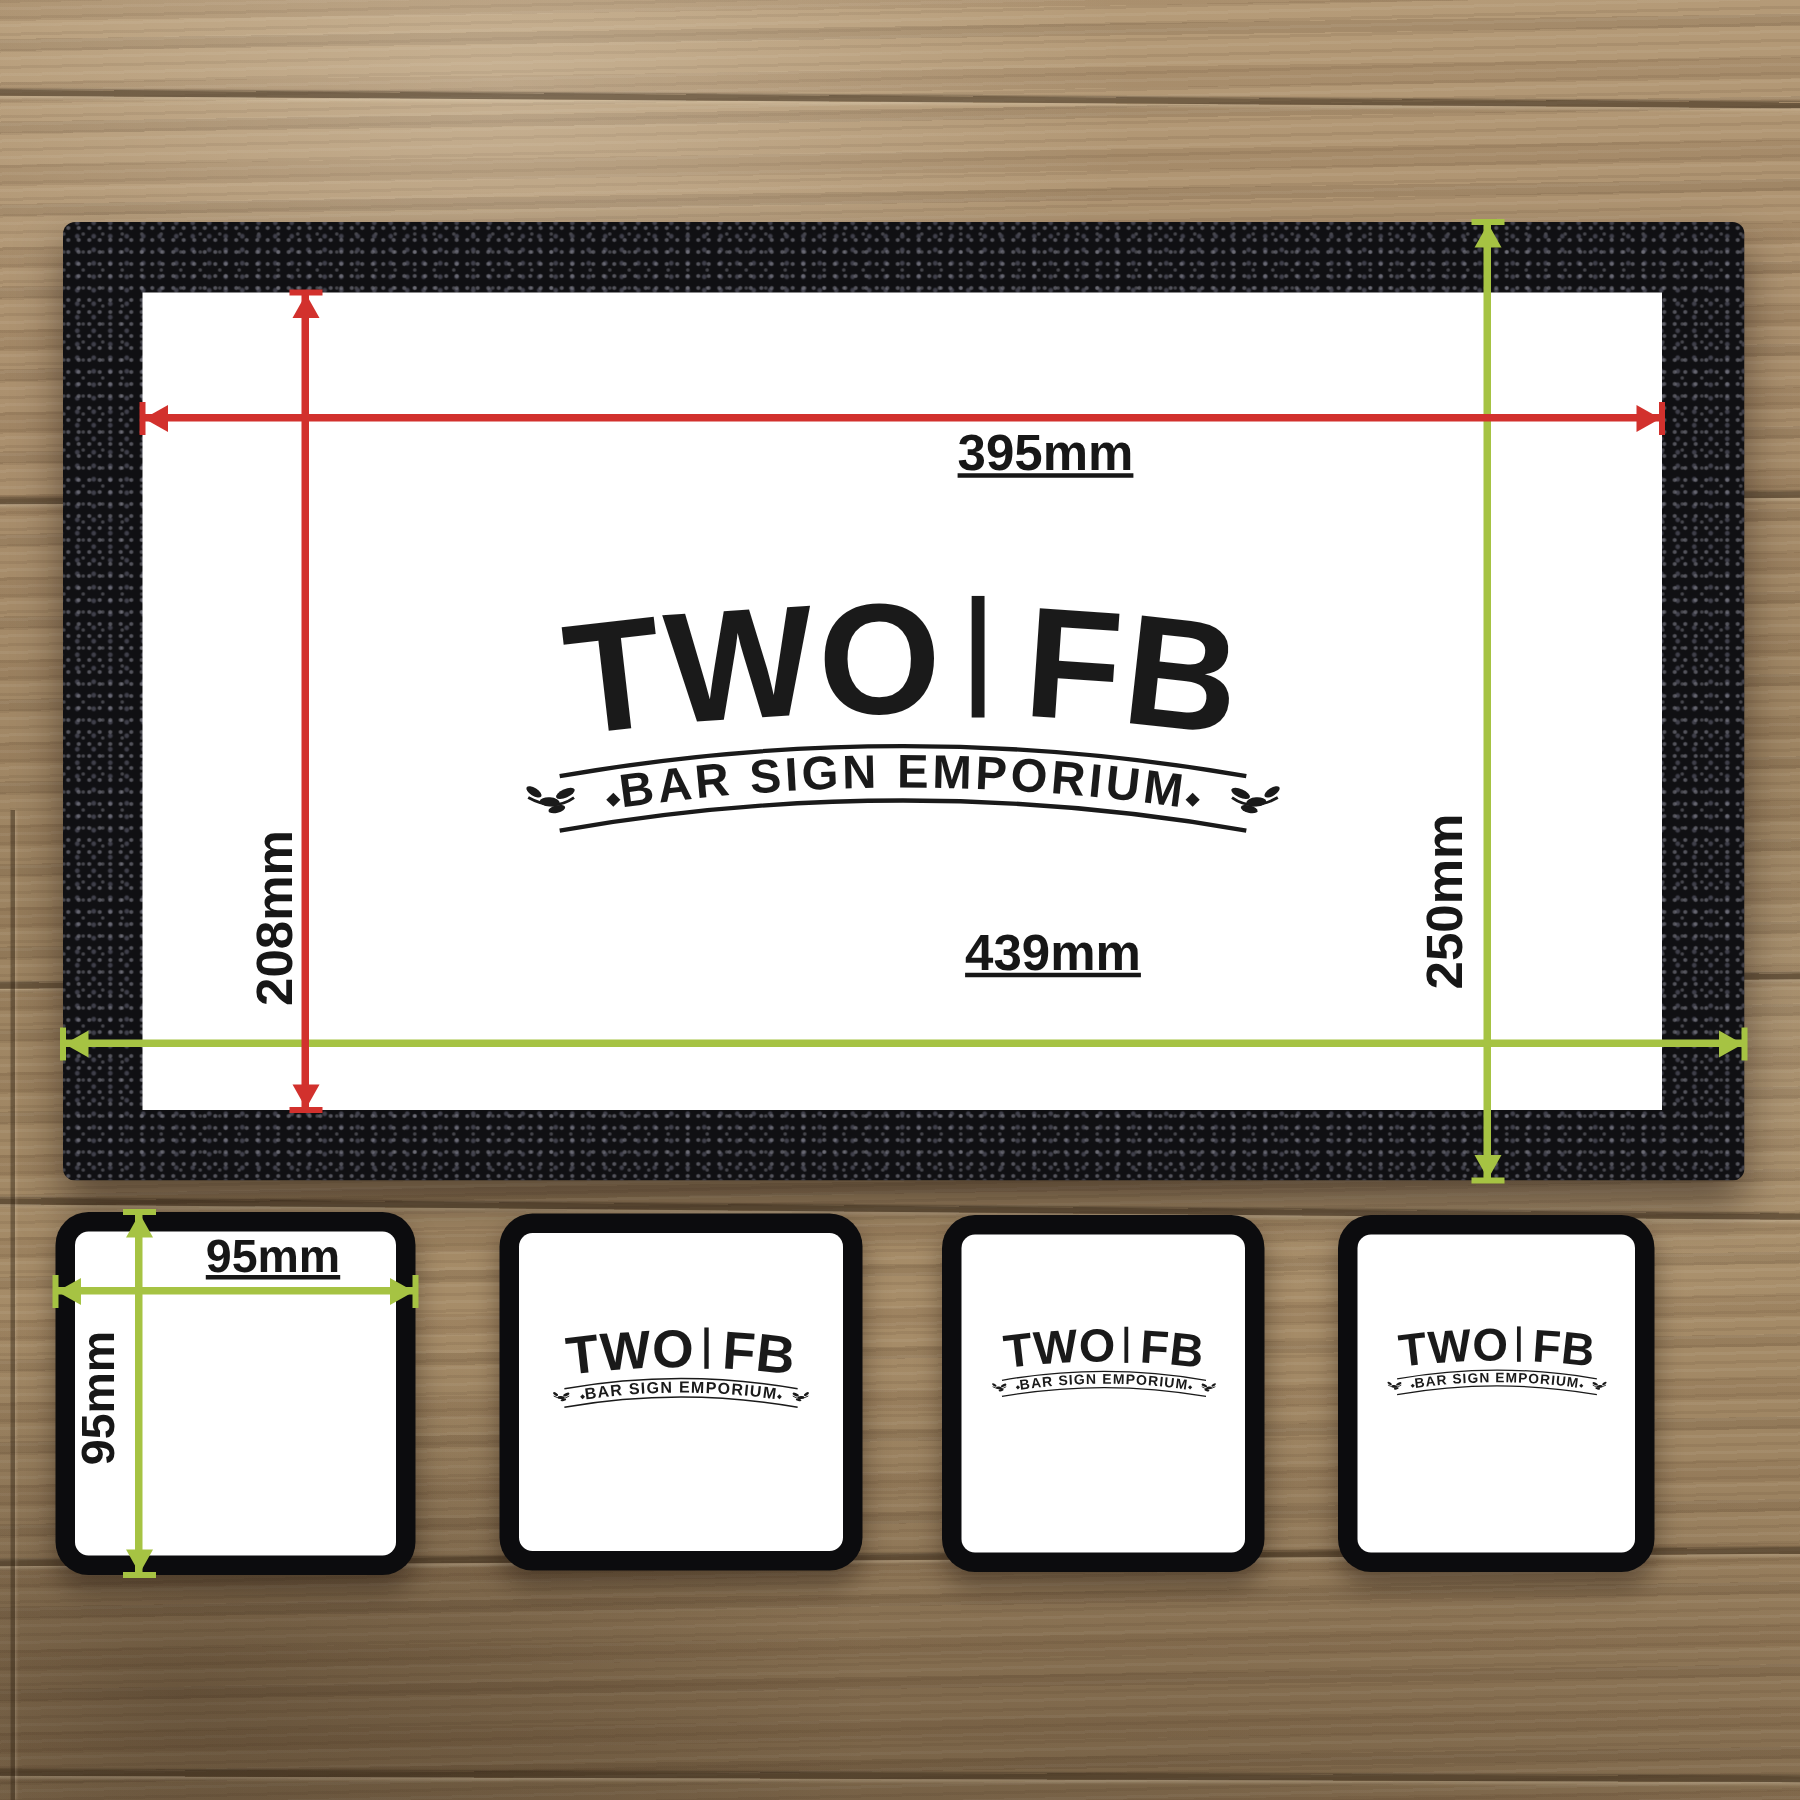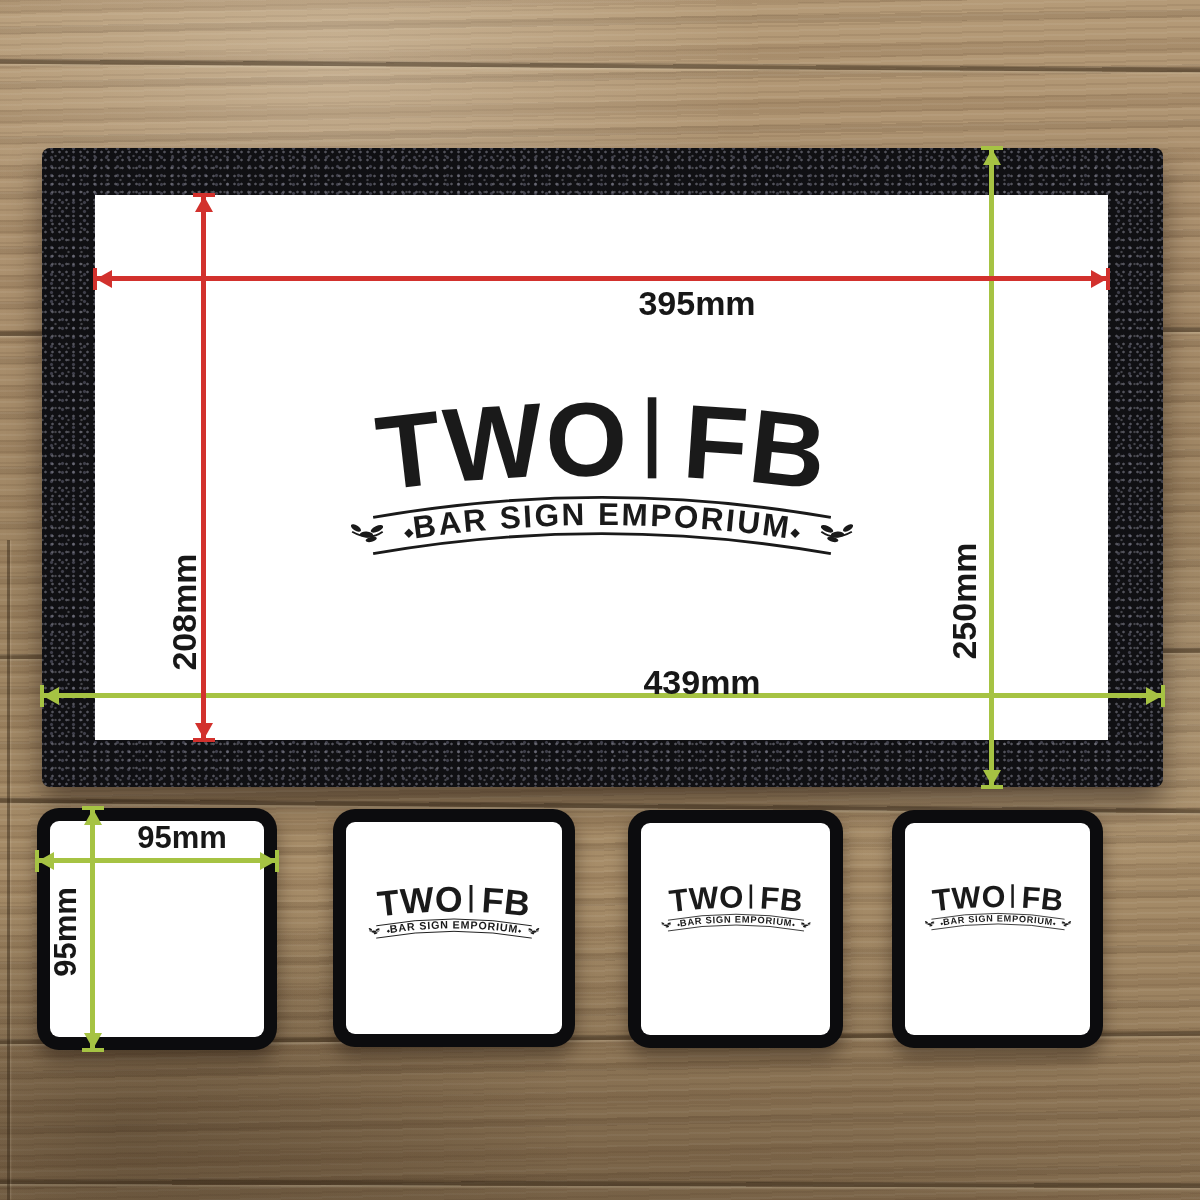--- a/index.html
+++ b/index.html
@@ -70,21 +70,21 @@
     border-top:9px solid transparent; border-bottom:9px solid transparent; border-left:16px solid currentColor; }
   .dim-v .tick-start { top:-2px;    left:50%; transform:translateX(-50%); height:4px; width:22px; background:currentColor; }
   .dim-v .tick-end   { bottom:-2px; left:50%; transform:translateX(-50%); height:4px; width:22px; background:currentColor; }
   .dim-v .ah-start { top:1px;    left:50%; transform:translateX(-50%); width:0; height:0;
     border-left:9px solid transparent; border-right:9px solid transparent; border-bottom:16px solid currentColor; }
   .dim-v .ah-end   { bottom:1px; left:50%; transform:translateX(-50%); width:0; height:0;
     border-left:9px solid transparent; border-right:9px solid transparent; border-top:16px solid currentColor; }
 
   
   .dlabel { position:absolute; z-index:30; font-weight:bold; font-size:34px; color:#171717; white-space:nowrap; }
-  .dlabel.center { transform:translate(-50%,-50%); }
+  .dlabel.center { transform:translate(-50%,-50%);text-decoration:underline; }
   .dlabel.rot    { transform:translate(-50%,-50%) rotate(-90deg); }
   .dlabel.small  { font-size:31px; }
 </style>
 </head>
 <body>
 
 <div class="scene">
 
   <div class="seam" style="top:64px;   transform:rotate(0.4deg);"></div>
   <div class="seam" style="top:330px;  transform:rotate(-0.2deg);"></div>
@@ -152,21 +152,21 @@
   </div>
   <div class="dim dim-v green" style="left:989px; top:148px; height:639px;">
     <span class="tick-start"></span>
       <span class="ah-start"></span>
       <span class="ah-end"></span>
       <span class="tick-end"></span>
   </div>
 
   <div class="dlabel center" style="left:697px; top:303px;">395mm</div>
   <div class="dlabel rot" style="left:184px; top:612px;">208mm</div>
-  <div class="dlabel center" style="left:702px; top:682px;">439mm</div>
+  <div class="dlabel center" style="left:702px; top:636px;">439mm</div>
   <div class="dlabel rot" style="left:964px; top:601px;">250mm</div>
 
   <div class="coaster" style="left:37px; top:808px; width:240px; height:242px;">
     <div class="coaster-face"></div>
   </div>
   <div class="coaster" style="left:333px; top:809px; width:242px; height:238px;">
     <div class="coaster-face">
       <svg class="logo logo-coaster" viewBox="0 0 540 215">
           <use href="#twofb-logo"></use>
         </svg>

